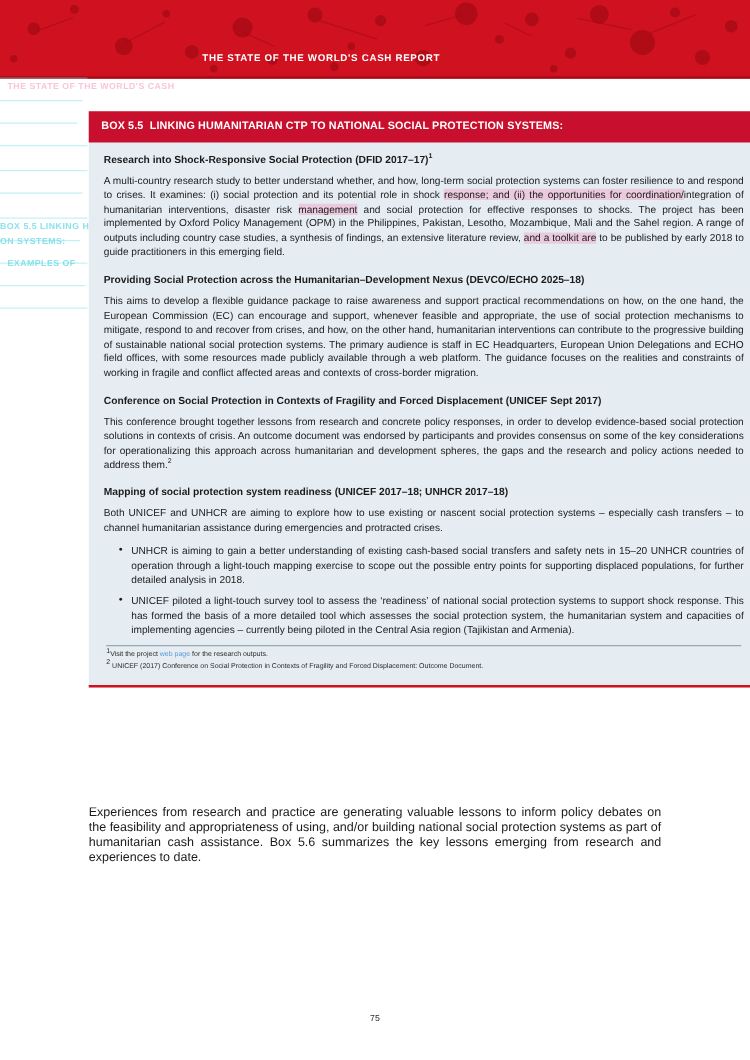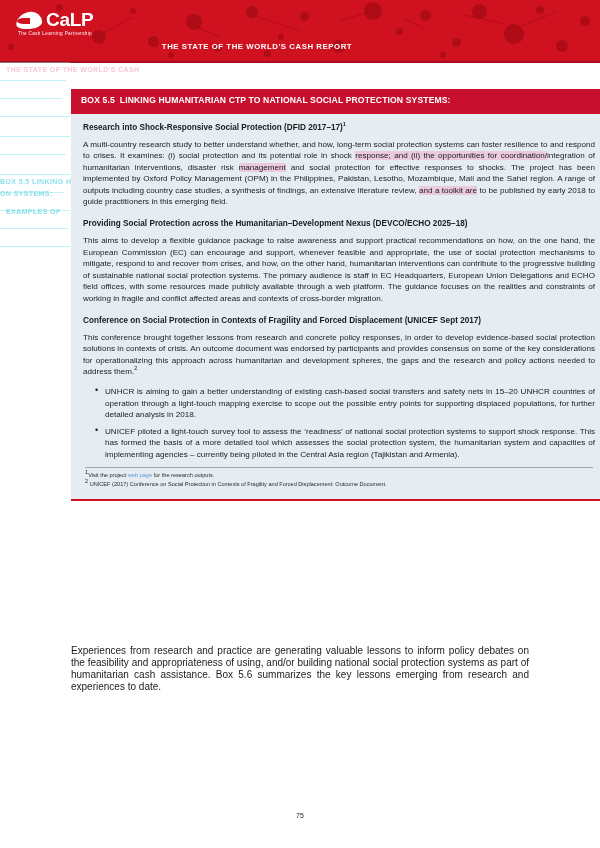--- a/index.html
+++ b/index.html
@@ -237,28 +237,20 @@
     <i style="left:30px;  top:24px;  width:30px; transform:rotate(-20deg);"></i>
     <i style="left:100px; top:34px;  width:36px; transform:rotate(-28deg);"></i>
     <i style="left:196px; top:26px;  width:26px; transform:rotate(24deg);"></i>
     <i style="left:256px; top:16px;  width:48px; transform:rotate(18deg);"></i>
     <i style="left:340px; top:20px;  width:30px; transform:rotate(-16deg);"></i>
     <i style="left:404px; top:18px;  width:24px; transform:rotate(26deg);"></i>
     <i style="left:462px; top:14px;  width:44px; transform:rotate(12deg);"></i>
     <i style="left:520px; top:26px;  width:40px; transform:rotate(-22deg);"></i>
   </div>
 
-  <div class="logo">
-    <div class="logo-mark">
-      <div class="swoosh"></div>
-      <div class="notch"></div>
-    </div>
-    <div class="logo-text">CaLP</div>
-    <div class="logo-tag">The Cash Learning Partnership</div>
-  </div>
 
   <div class="banner-title">THE STATE OF THE WORLD'S CASH REPORT</div>
   <div class="banner-bottom-line"></div>
 </div>
 
 <div class="ghosts">
   <div class="gline" style="left:0;  top:4px;   width:70px;"></div>
   <div class="gline" style="left:0;  top:22px;  width:66px;"></div>
   <div class="gline" style="left:0;  top:40px;  width:62px;"></div>
   <div class="gline" style="left:0;  top:58px;  width:70px;"></div>
@@ -285,20 +277,22 @@
 
     <h3 class="sec"><span>Research into Shock-Responsive Social Protection (DFID 2017–17)</span><sup>1</sup></h3>
     <p class="body"><span>A multi-country research study to better understand whether, and how, long-term social protection systems can foster resilience to and respond to crises. It examines: (i) social protection and its potential role in shock </span><span class="hl">response; and (ii) the opportunities for coordination/</span><span>integration of humanitarian interventions, disaster risk </span><span class="hl">management</span><span> and social protection for effective responses to shocks. The project has been implemented by Oxford Policy Management (OPM) in the Philippines, Pakistan, Lesotho, Mozambique, Mali and the Sahel region. A range of outputs including country case studies, a synthesis of findings, an extensive literature review, </span><span class="hl">and a toolkit are</span><span> to be published by early 2018 to guide practitioners in this emerging field.</span></p>
 
     <h3 class="sec spaced">Providing Social Protection across the Humanitarian–Development Nexus (DEVCO/ECHO 2025–18)</h3>
     <p class="body">This aims to develop a flexible guidance package to raise awareness and support practical recommendations on how, on the one hand, the European Commission (EC) can encourage and support, whenever feasible and appropriate, the use of social protection mechanisms to mitigate, respond to and recover from crises, and how, on the other hand, humanitarian interventions can contribute to the progressive building of sustainable national social protection systems. The primary audience is staff in EC Headquarters, European Union Delegations and ECHO field offices, with some resources made publicly available through a web platform. The guidance focuses on the realities and constraints of working in fragile and conflict affected areas and contexts of cross-border migration.</p>
 
     <h3 class="sec spaced">Conference on Social Protection in Contexts of Fragility and Forced Displacement (UNICEF Sept 2017)</h3>
     <p class="body"><span>This conference brought together lessons from research and concrete policy responses, in order to develop evidence-based social protection solutions in contexts of crisis. An outcome document was endorsed by participants and provides consensus on some of the key considerations for operationalizing this approach across humanitarian and development spheres, the gaps and the research and policy actions needed to address them.</span><sup>2</sup></p>
 
+    <h3 class="sec spaced">Mapping of social protection system readiness (UNICEF 2017–18; UNHCR 2017–18)</h3>
+    <p class="body last">Both UNICEF and UNHCR are aiming to explore how to use existing or nascent social protection systems – especially cash transfers – to channel humanitarian assistance during emergencies and protracted crises.</p>
 
     <ul class="bullets">
       <li>UNHCR is aiming to gain a better understanding of existing cash-based social transfers and safety nets in 15–20 UNHCR countries of operation through a light-touch mapping exercise to scope out the possible entry points for supporting displaced populations, for further detailed analysis in 2018.</li>
       <li>UNICEF piloted a light-touch survey tool to assess the ‘readiness’ of national social protection systems to support shock response. This has formed the basis of a more detailed tool which assesses the social protection system, the humanitarian system and capacities of implementing agencies – currently being piloted in the Central Asia region (Tajikistan and Armenia).</li>
     </ul>
 
     <div class="fn-rule"></div>
     <div class="footnotes">
       <p class="footnote"><sup>1</sup><span>Visit the project </span><a class="weblink" href="#">web page</a><span> for the research outputs.</span></p>
       <p class="footnote"><sup>2</sup><span> UNICEF (2017) Conference on Social Protection in Contexts of Fragility and Forced Displacement: Outcome Document.</span></p>

